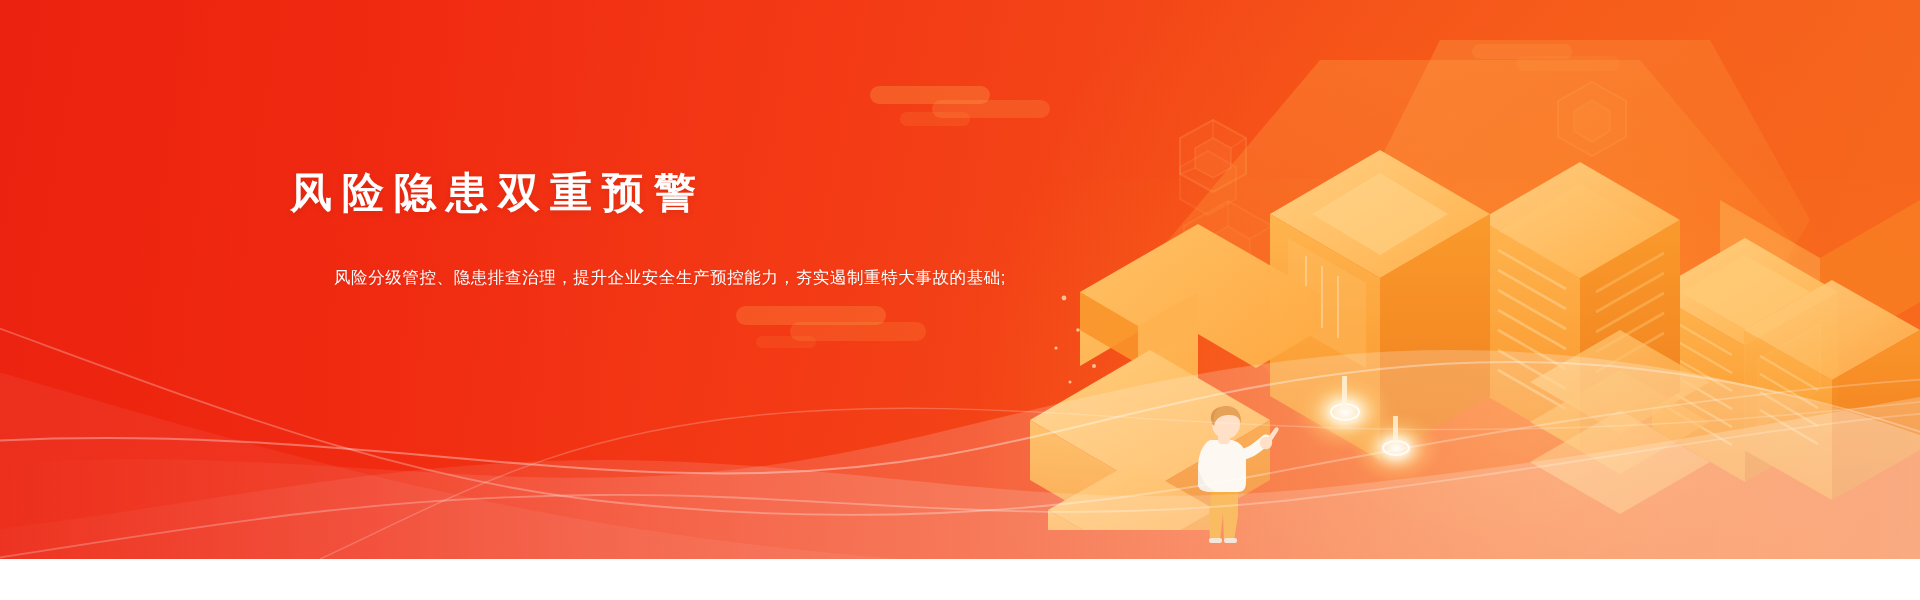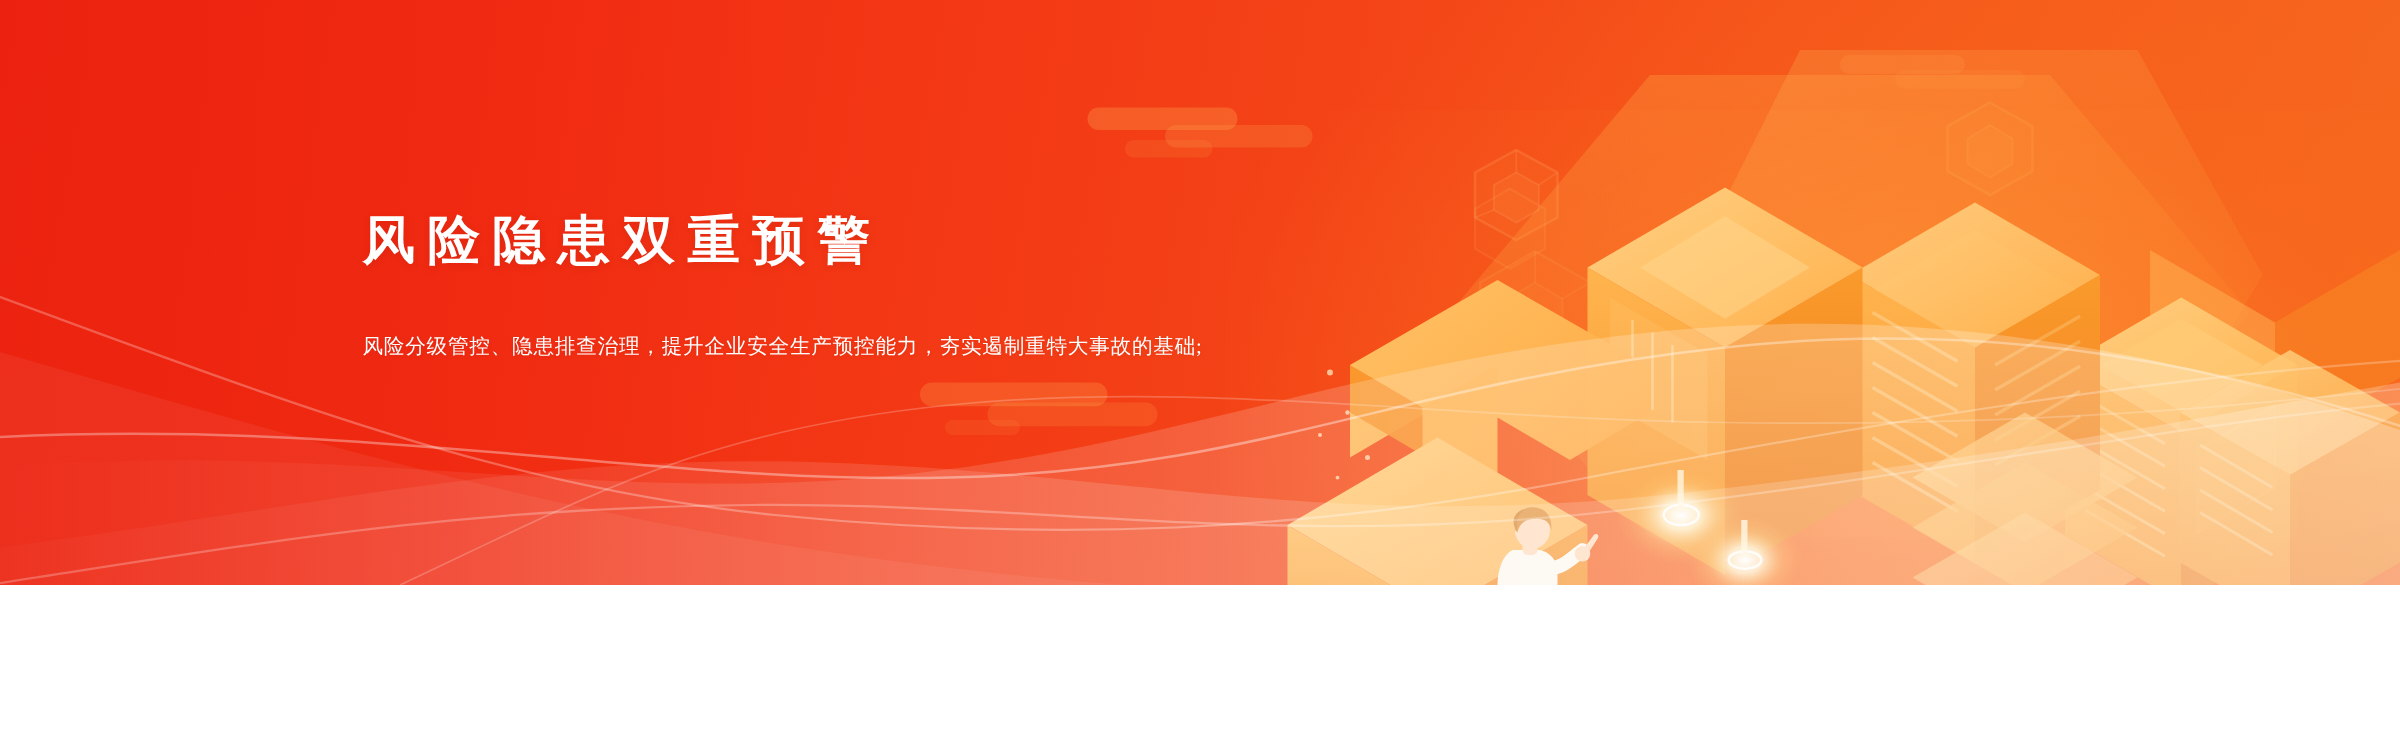--- a/index.html
+++ b/index.html
@@ -4,23 +4,23 @@
 <title>风险隐患双重预警</title>
 <style>
   html, body {
     margin: 0;
     padding: 0;
     background: #ffffff;
   }
   #banner {
     position: relative;
     width: 1920px;
-    height: 468px;
+    height: 559px;
     overflow: hidden;
-    font-family: Liberation Serif, serif;
+    font-family: Liberation Sans, sans-serif;
     background: linear-gradient(100deg, #f0260f 0%, #f22d12 22%, #f33a15 42%, #f44a18 62%, #f55a1b 80%, #f6681e 100%);
   }
 
   
   .bg-glow-right {
     position: absolute;
     right: -180px;
     top: -120px;
     width: 1100px;
     height: 900px;
@@ -105,20 +105,21 @@
   }
   .subcopy {
     margin: 0;
     margin-top: 44px;
     color: #ffffff;
     font-size: 16.5px;
     line-height: 34px;
     letter-spacing: 0.6px;
     font-weight: normal;
     text-shadow: 0 1px 3px rgba(150,20,0,0.14);
+    text-align: center;
   }
   .subcopy .line { display: block; white-space: nowrap; }
 </style>
 </head>
 <body>
 
 <div id="banner">
 
   <div class="bg-glow-right"></div>
   <div class="bg-glow-bottomright"></div>

